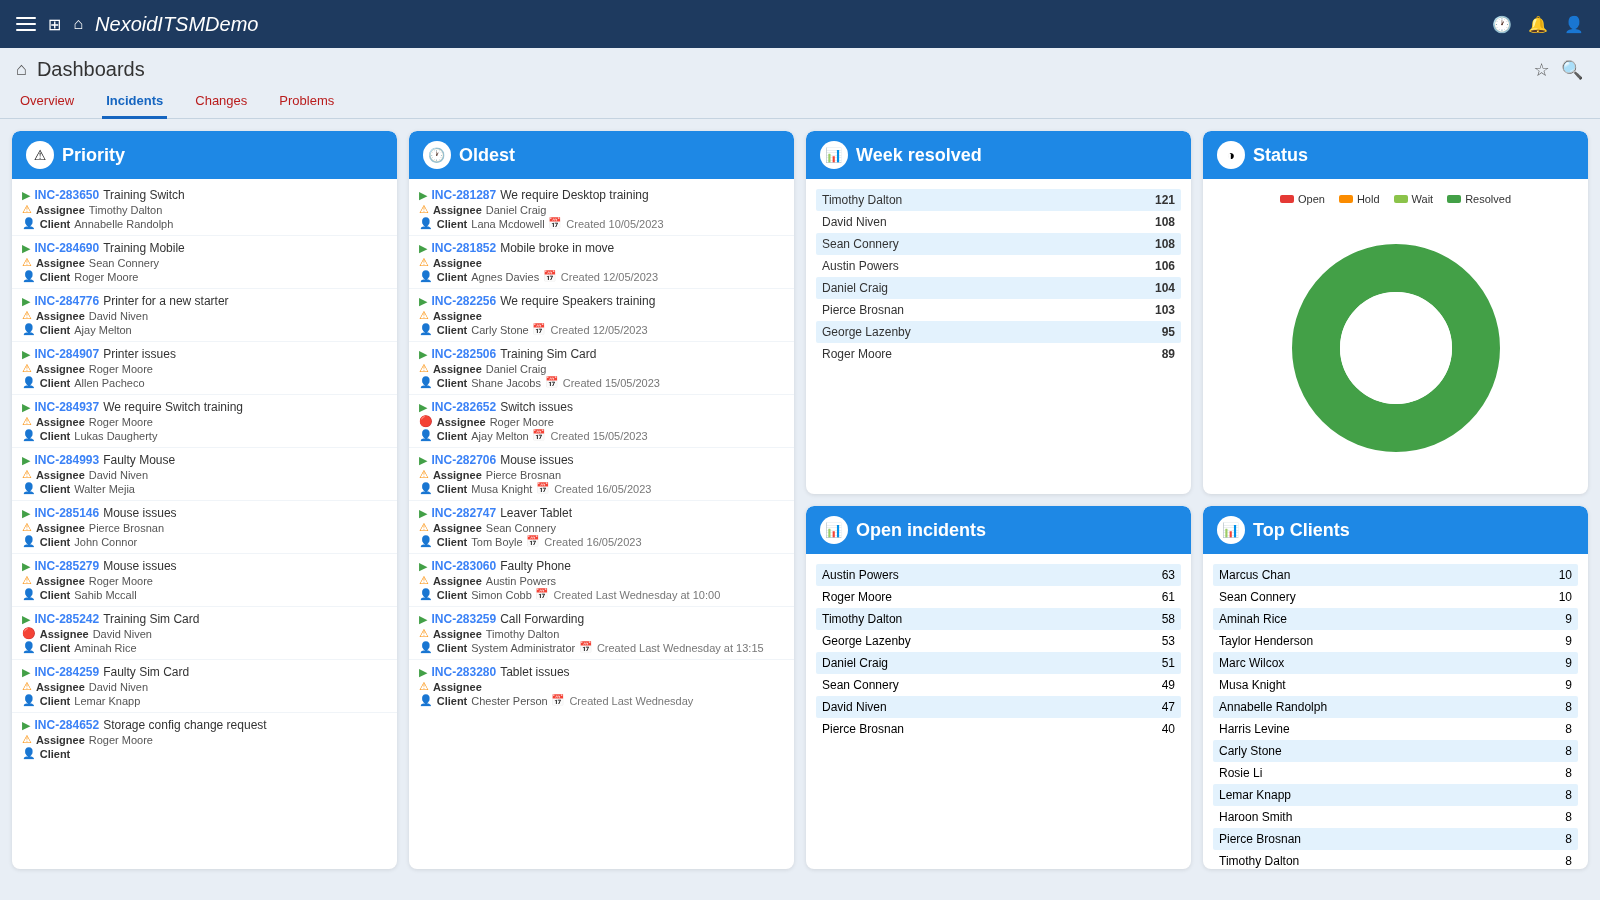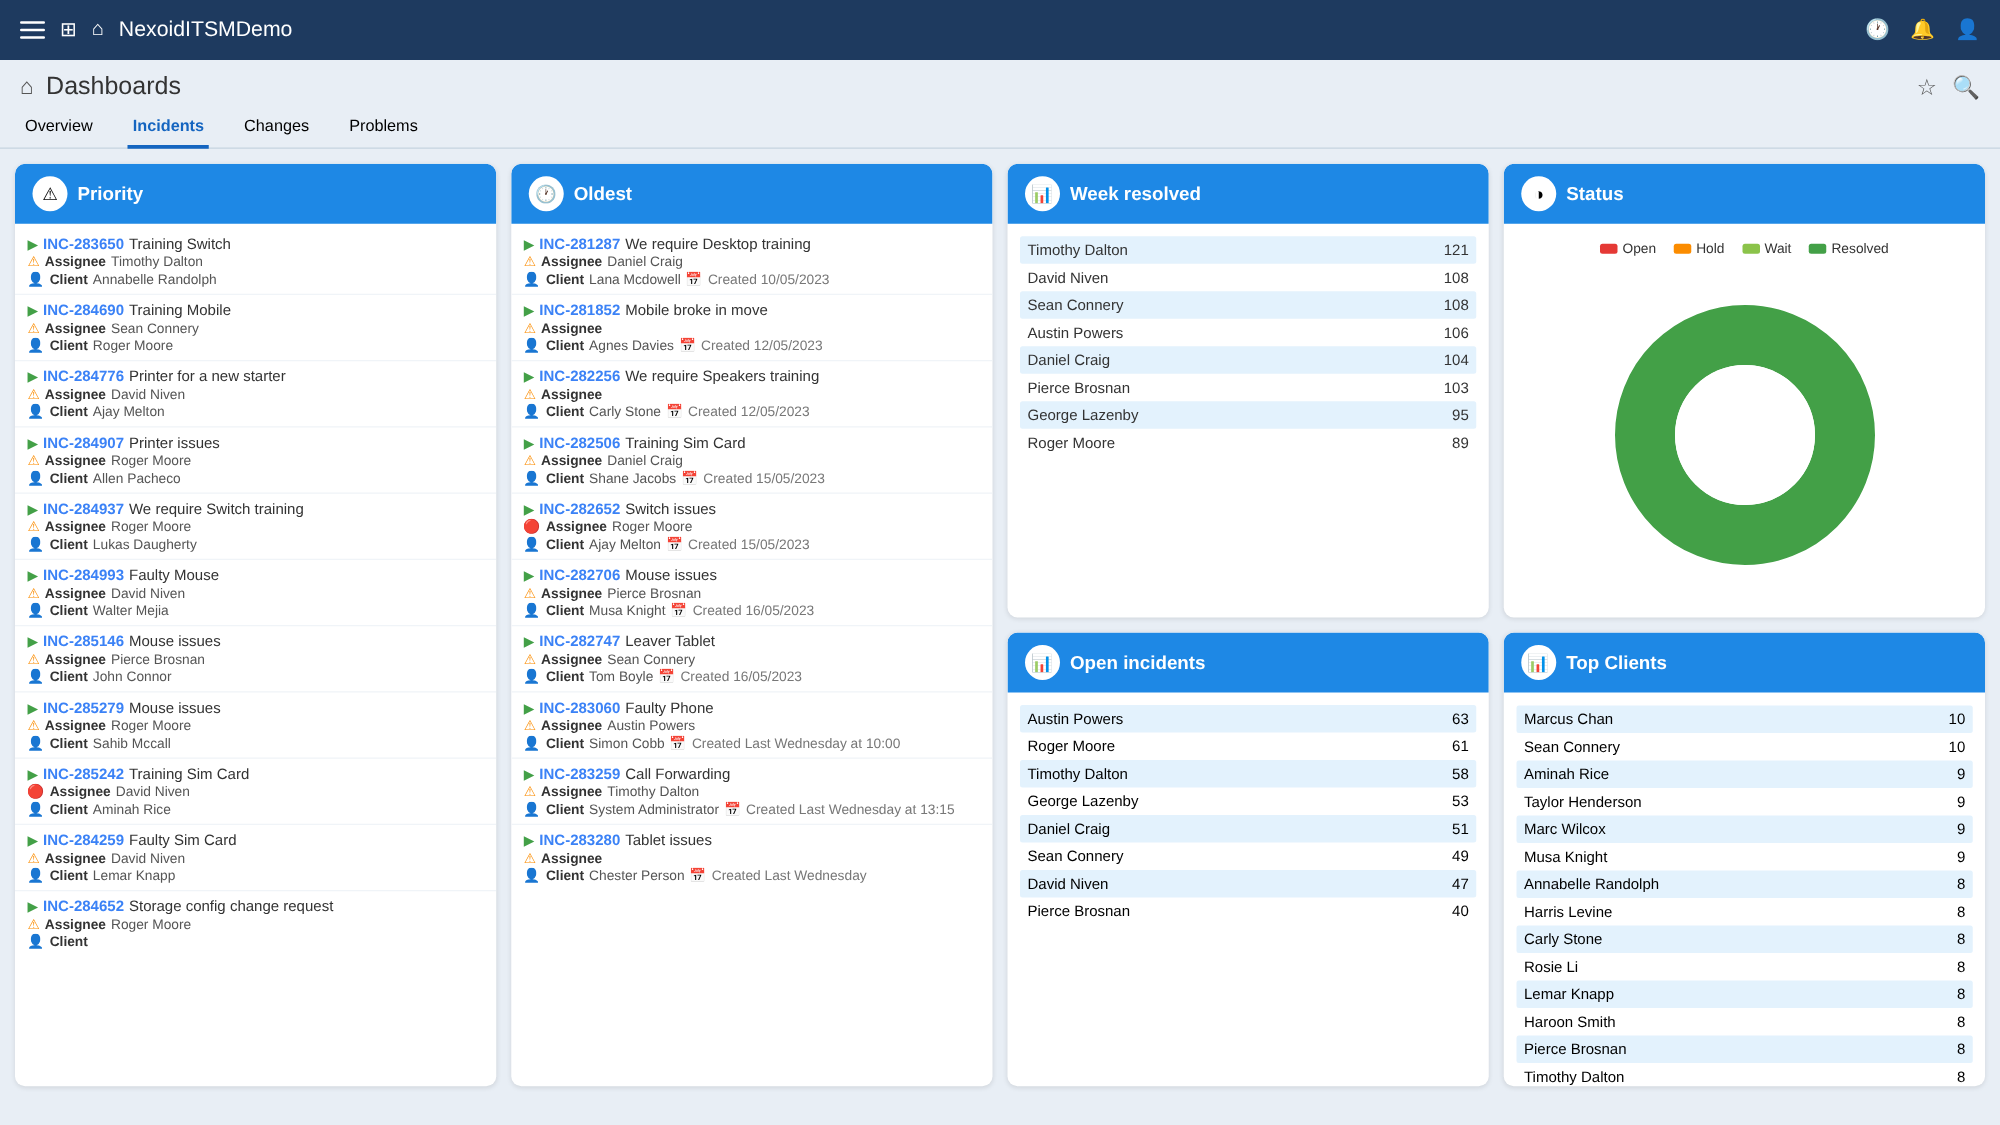--- a/index.html
+++ b/index.html
@@ -9,21 +9,21 @@
     .top-nav {
       background: #1e3a5f;
       color: white;
       display: flex;
       align-items: center;
       padding: 0 16px;
       height: 48px;
     }
     .top-nav .nav-left { display: flex; align-items: center; gap: 12px; flex: 1; }
     .top-nav .nav-right { display: flex; align-items: center; gap: 16px; }
-    .top-nav .app-title { font-size: 17px; font-weight: 500; }
+    .top-nav .app-title { font-size: 20px; font-weight: 500; font-style: italic; }
     .hamburger-icon { width: 20px; height: 14px; display: flex; flex-direction: column; justify-content: space-between; cursor: pointer; }
     .hamburger-icon span { background: white; height: 2px; display: block; border-radius: 1px; }
 
     
     .sub-header {
       background: #e8eef5;
       padding: 10px 16px 0;
       display: flex;
       align-items: center;
       justify-content: space-between;
@@ -37,21 +37,21 @@
     .tabs {
       background: #e8eef5;
       padding: 4px 16px 0;
       display: flex;
       gap: 24px;
       border-bottom: 1px solid #c5d3e0;
     }
     .tab {
       padding: 8px 4px;
       font-size: 13px;
-      color: #000000;
+      color: #b91c1c;
       cursor: pointer;
       border-bottom: 3px solid transparent;
       margin-bottom: -1px;
     }
     .tab.active {
       color: #1565c0;
       border-bottom-color: #1565c0;
       font-weight: 600;
     }
 
@@ -76,21 +76,21 @@
     }
     .card-header {
       display: flex;
       align-items: center;
       gap: 8px;
       padding: 10px 14px;
       border-radius: 8px 8px 0 0;
     }
     .card-header.blue { background: #1e88e5; }
     .card-header-icon { width: 28px; height: 28px; background: white; border-radius: 50%; display: flex; align-items: center; justify-content: center; font-size: 14px; }
-    .card-header-title { color: white; font-size: 15px; font-weight: 600; }
+    .card-header-title { color: white; font-size: 18px; font-weight: 600; }
     .card-body { flex: 1; overflow-y: auto; padding: 4px 0; }
     .card-body::-webkit-scrollbar { width: 4px; }
     .card-body::-webkit-scrollbar-track { background: #f0f0f0; }
     .card-body::-webkit-scrollbar-thumb { background: #bbb; border-radius: 2px; }
 
     
     .priority-item {
       padding: 5px 10px;
       border-bottom: 1px solid #f0f4f8;
     }
@@ -114,21 +114,21 @@
     .resolved-row {
       display: flex;
       justify-content: space-between;
       align-items: center;
       padding: 4px 6px;
       font-size: 12px;
       border-radius: 2px;
     }
     .resolved-row:nth-child(odd) { background: #e3f2fd; }
     .resolved-row .name { color: #333; }
-    .resolved-row .count { color: #333; font-weight: 400; }
+    .resolved-row .count { color: #333; font-weight: 700; }
     .resolved-total {
       display: flex;
       justify-content: flex-end;
       padding: 6px 6px 4px;
       font-size: 12px;
       color: #555;
       border-top: 1px solid #e0e0e0;
       margin-top: 4px;
     }
 

